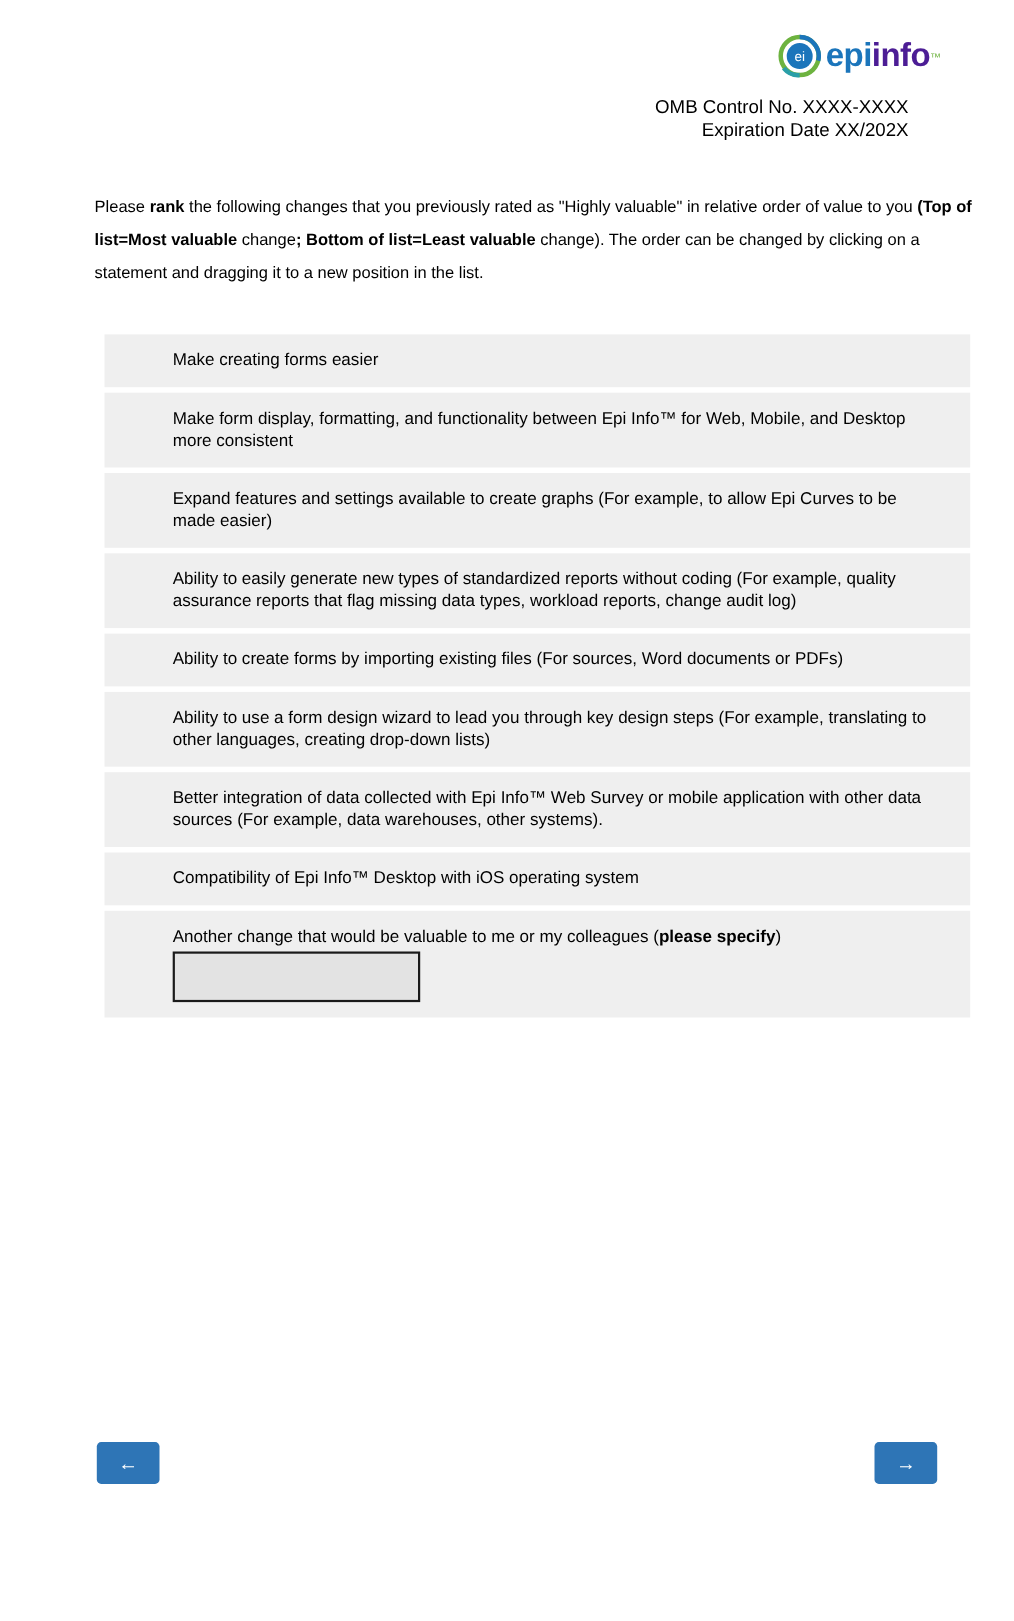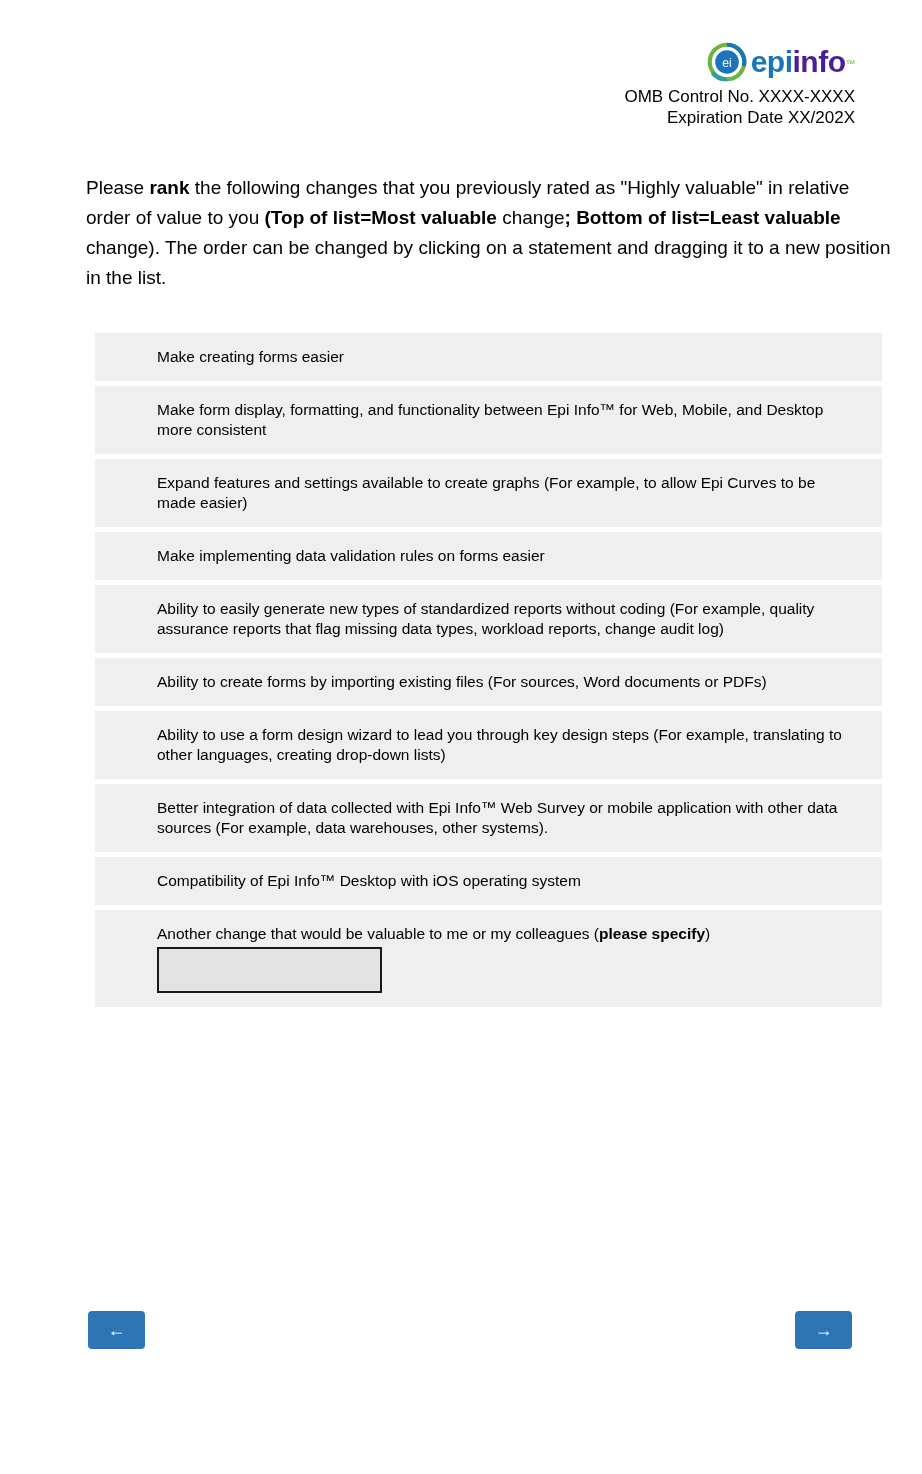--- a/index.html
+++ b/index.html
@@ -4,34 +4,34 @@
 <style>
   * { box-sizing: border-box; margin: 0; padding: 0; }
   html, body { background: #ffffff; }
   body {
     width: 922px; height: 1474px; margin: 0 auto; position: relative;
     font-family: "Liberation Sans", sans-serif; color: #000;
     overflow: hidden;
   }
   .brand-row {
     display: flex; justify-content: flex-end; align-items: center;
-    padding-right: 67px; padding-top: 42px; gap: 4px;
+    padding-right: 67px; padding-top: 31px; gap: 4px;
   }
   .brand-icon { width: 40px; height: 40px; display: block; }
   .brand-text { font-size: 30px; letter-spacing: -0.5px; display: flex; align-items: center; }
   .brand-epi { color: #1B75BB; font-weight: 600; }
   .brand-info { color: #4c1d95; font-weight: 700; }
   .brand-tm { color: #6DB33F; font-size: 10px; margin-top: 2px; }
   .omb-block {
-    margin-top: 4px; padding-right: 67px; text-align: right;
+    margin-top: 16px; padding-right: 96px; text-align: right;
     font-size: 17px; line-height: 21px;
   }
   .instructions {
     margin: 45px 27px 0 86px;
-    font-size: 19px; line-height: 30px;
+    font-size: 15px; line-height: 30px;
   }
   .instructions b { font-weight: 700; }
   .rank-list {
     margin: 40px 40px 0 95px;
     display: flex; flex-direction: column; gap: 5px;
   }
   .rank-item {
     background: #EFEFEF;
     padding: 14px 30px 14px 62px;
     font-size: 15.5px; line-height: 20px;
@@ -93,24 +93,20 @@
   </div>
     <div class="rank-item">
     <span><span>Make form display, formatting, and functionality between Epi Info™ for Web, Mobile, and Desktop more consistent</span></span>
     
   </div>
     <div class="rank-item">
     <span><span>Expand features and settings available to create graphs (For example, to allow Epi Curves to be made easier)</span></span>
     
   </div>
     <div class="rank-item">
-    <span><span>Make implementing data validation rules on forms easier</span></span>
-    
-  </div>
-    <div class="rank-item">
     <span><span>Ability to easily generate new types of standardized reports without coding (For example, quality assurance reports that flag missing data types, workload reports, change audit log)</span></span>
     
   </div>
     <div class="rank-item">
     <span><span>Ability to create forms by importing existing files (For sources, Word documents or PDFs)</span></span>
     
   </div>
     <div class="rank-item">
     <span><span>Ability to use a form design wizard to lead you through key design steps (For example, translating to other languages, creating drop-down lists)</span></span>
     

